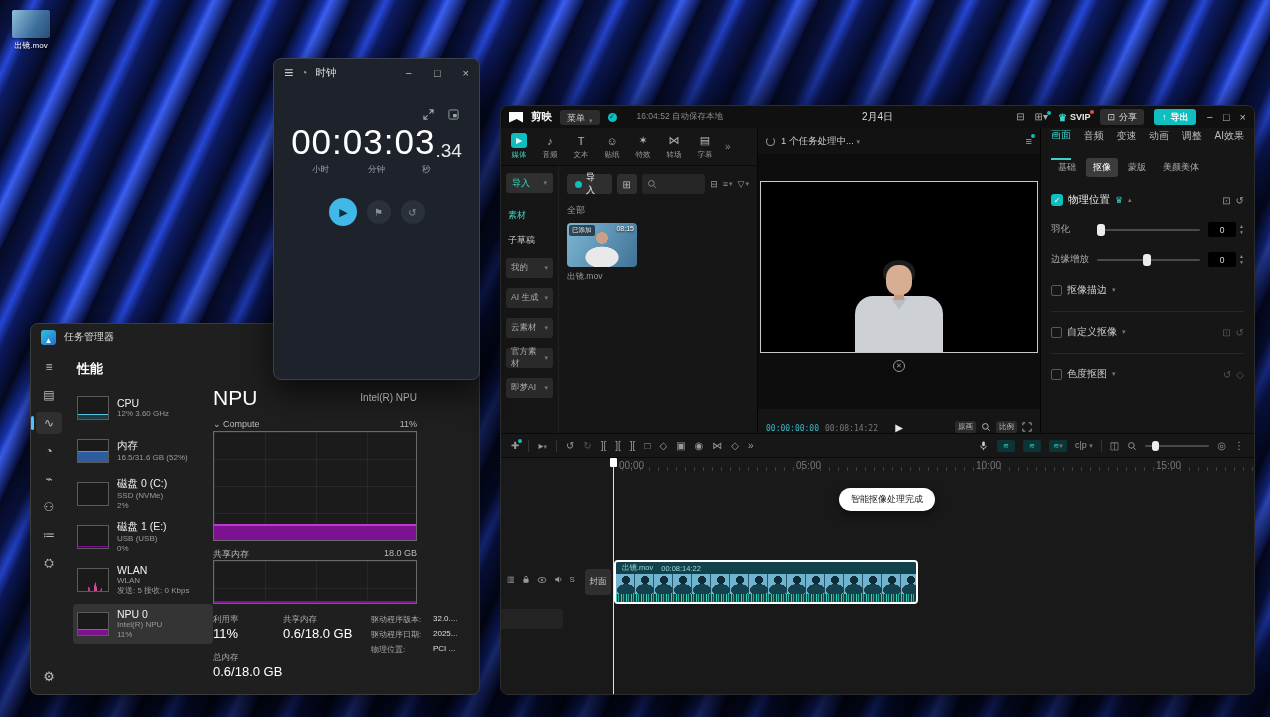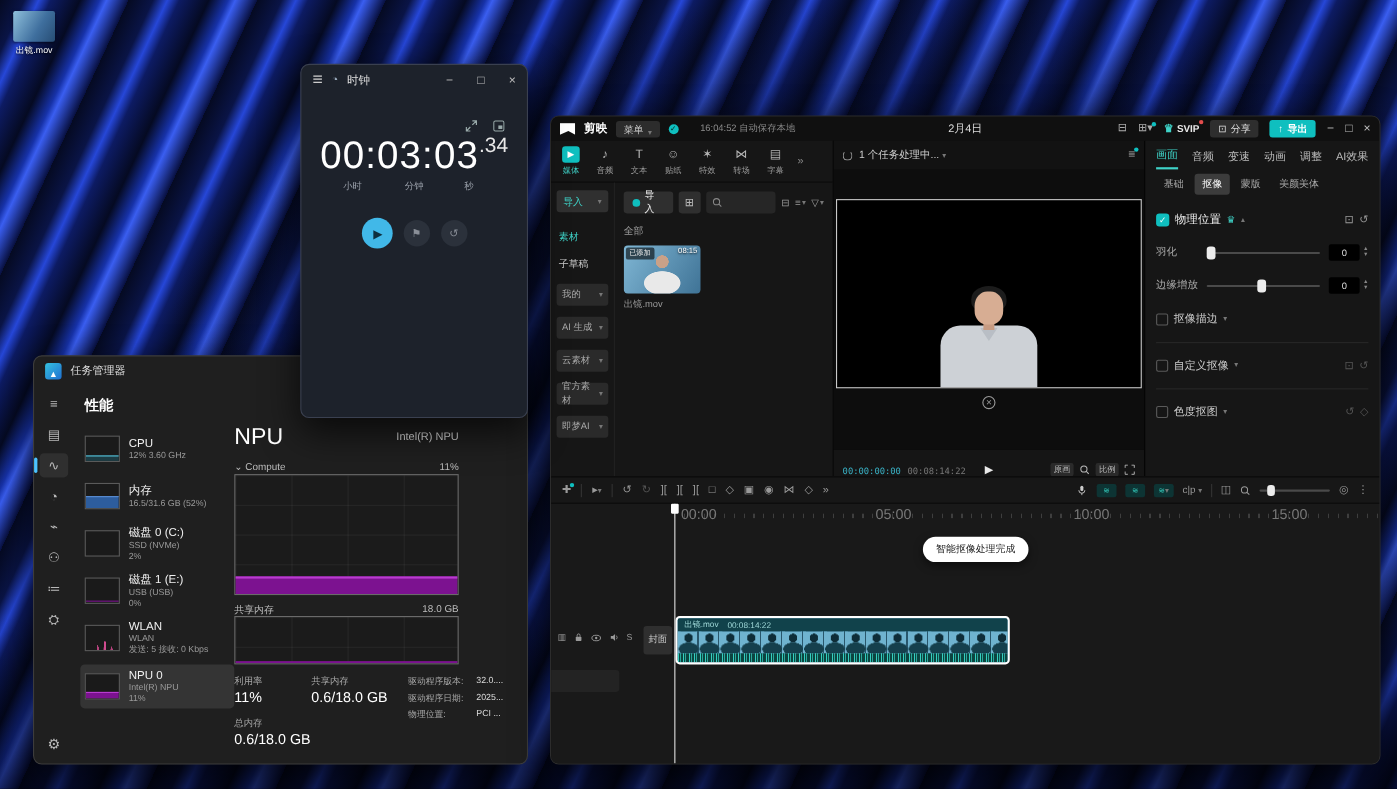--- a/index.html
+++ b/index.html
@@ -26,21 +26,21 @@
   .win{position:absolute;border-radius:8px;box-shadow:0 12px 34px rgba(0,0,0,.7)}
   .wc{color:#bbb;font-size:11px;cursor:default}
 
   
   #clock{left:273px;top:58px;width:207px;height:322px;background:#1d222b;border:1px solid #3a4050;z-index:5}
   .c-tb{height:28px;display:flex;align-items:center;gap:8px;padding:0 10px;color:#ccc}
   .c-tb .title{font-size:10.5px;color:#ddd}
   .c-tb .sp{flex:1}
   .c-tb .wc{margin-left:14px}
   .c-corner{display:flex;justify-content:flex-end;gap:14px;padding:22px 20px 0 0}
-  .c-time{display:flex;justify-content:center;align-items:flex-start;margin-top:2px;color:#fff}
+  .c-time{display:flex;justify-content:center;align-items:flex-end;margin-top:2px;color:#fff}
   .c-time .main{font-size:35px;font-weight:300;letter-spacing:1px}
   .c-time .frac{font-size:19px;font-weight:300;color:#e8e8e8}
   .c-units{position:relative;height:14px;margin-top:2px;font-size:8.5px;color:#9aa0aa}
   .c-units span{position:absolute}
   .c-btns{display:flex;justify-content:center;align-items:center;gap:10px;margin-top:20px}
   .c-play{width:28px;height:28px;border-radius:50%;background:#41b8e8;color:#0d2e3e;font-size:11px;
     display:flex;align-items:center;justify-content:center;padding-left:2px}
   .c-sub{width:24px;height:24px;border-radius:50%;background:#2b313b;color:#8a8f98;font-size:10px;
     display:flex;align-items:center;justify-content:center}
 
@@ -159,21 +159,21 @@
     border-radius:50%;color:#999;font-size:7px;display:flex;align-items:center;justify-content:center}
   .pv-ctl{position:absolute;left:0;right:0;bottom:0;height:24px;background:#151515;display:flex;align-items:flex-end;gap:6px;padding:0 8px;position:absolute}
   .tc1{font-family:"DejaVu Sans Mono",monospace;font-size:8px;color:#3ab5c9}
   .tc2{font-family:"DejaVu Sans Mono",monospace;font-size:8px;color:#777}
   .pv-play{position:absolute;left:50%;transform:translateX(-50%);color:#e8e8e8;font-size:10px}
   .pv-ctl .rt{margin-left:auto;display:flex;align-items:center;gap:5px}
   .qpill{background:#2a2a2a;border-radius:2px;padding:1px 3px;font-size:7.5px;color:#bbb}
   
   .p-props{flex:1;background:#161616;padding:0 10px}
   .prop-tabs{height:26px;display:flex;align-items:center;justify-content:space-between}
-  .ptab{font-size:10px;color:#bbb;padding:6px 0 4px}
+  .ptab{font-size:10px;color:#bbb;padding:6px 0 16px}
   .ptab.active{color:#3fd2c7;border-bottom:2px solid #3fd2c7}
   .prop-subtabs{height:26px;display:flex;align-items:center;gap:3px}
   .pstab{padding:3px 7px;font-size:9px;color:#aaa;border-radius:3px}
   .pstab.active{background:#3c3c3c;color:#fff}
   .prow{display:flex;align-items:center;gap:5px;margin-top:13px}
   .ckb-on{width:12px;height:12px;border-radius:3px;background:#0fbfbf;color:#fff;font-size:8px;display:flex;align-items:center;justify-content:center}
   .ckb-off{width:11px;height:11px;border-radius:2px;border:1px solid #5a5a5a}
   .plabel{font-size:10.5px;color:#eee}
   .plabel2{font-size:10px;color:#ccc}
   .prow .sp{flex:1}
@@ -196,21 +196,21 @@
   .e-toolbar .rt{margin-left:auto;display:flex;align-items:center;gap:8px}
   .tpill{width:18px;height:12px;background:#0d3434;border-radius:2px;display:flex;align-items:center;justify-content:center;
     color:#35d0c0;font-size:7px}
   .zslider{width:64px;height:2px;background:#4a4a4a;border-radius:1px;position:relative}
   .zslider .knob{top:-4px;width:7px;height:10px}
   
   .e-timeline{position:absolute;top:352px;bottom:0;left:0;right:0;background:#191919}
   .ruler{position:absolute;left:0;right:0;top:0;height:14px}
   .ticks{position:absolute;left:112px;right:0;top:9px;height:4px;
     background:repeating-linear-gradient(90deg,#3e3e3e 0 1px,transparent 1px 9px)}
-  .rlab{position:absolute;top:2px;font-size:13px;color:#777}
+  .rlab{position:absolute;top:2px;font-size:10px;color:#777}
   .toast{position:absolute;left:338px;top:30px;background:#fff;border-radius:12px;padding:5px 12px;font-size:9px;color:#222;
     box-shadow:0 3px 8px rgba(0,0,0,.5)}
   .playhead{position:absolute;left:112px;top:0;bottom:0;width:1px;background:#e0e0e0;z-index:4}
   .ph-handle{position:absolute;left:-3px;top:0;width:7px;height:9px;background:#fff;border-radius:1px}
   .trackrow{position:absolute;left:0;right:0;top:100px;height:48px}
   .th-icons{position:absolute;left:6px;top:17px;display:flex;gap:7px;align-items:center;color:#999;font-size:8px}
   .coverbtn{position:absolute;left:84px;top:11px;width:26px;height:26px;background:#2f2f2f;border-radius:3px;
     display:flex;align-items:center;justify-content:center;font-size:8.5px;color:#ccc}
   .clip{position:absolute;left:113px;top:2px;width:304px;height:44px;border:2px solid #fff;border-radius:4px;overflow:hidden;background:#2d7086}
   .clip-top{height:12px;background:#11424b;display:flex;align-items:center;gap:8px;padding:0 6px;

